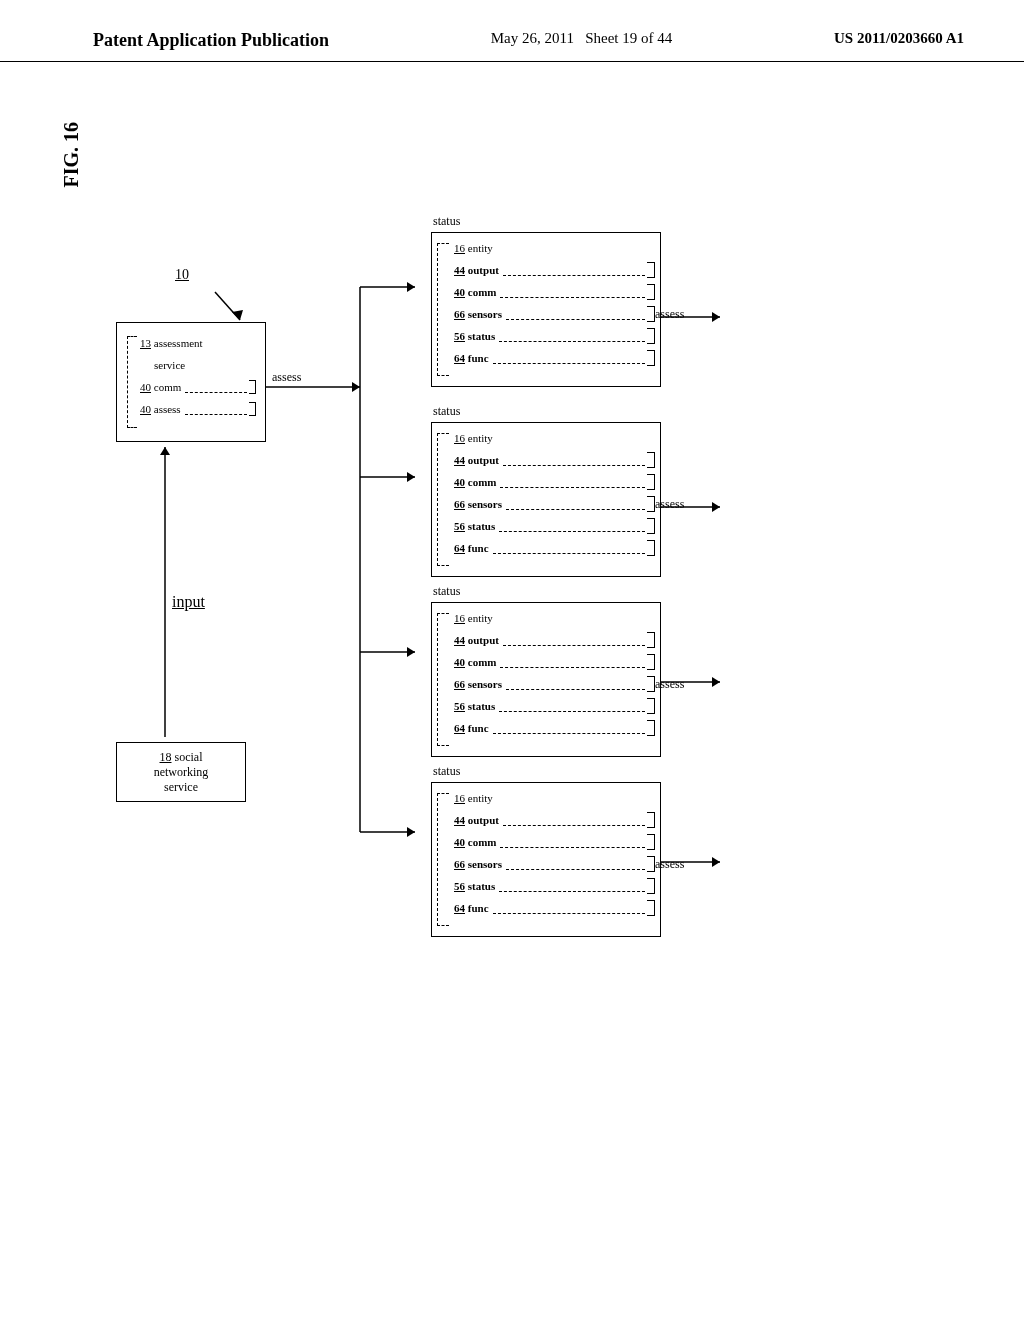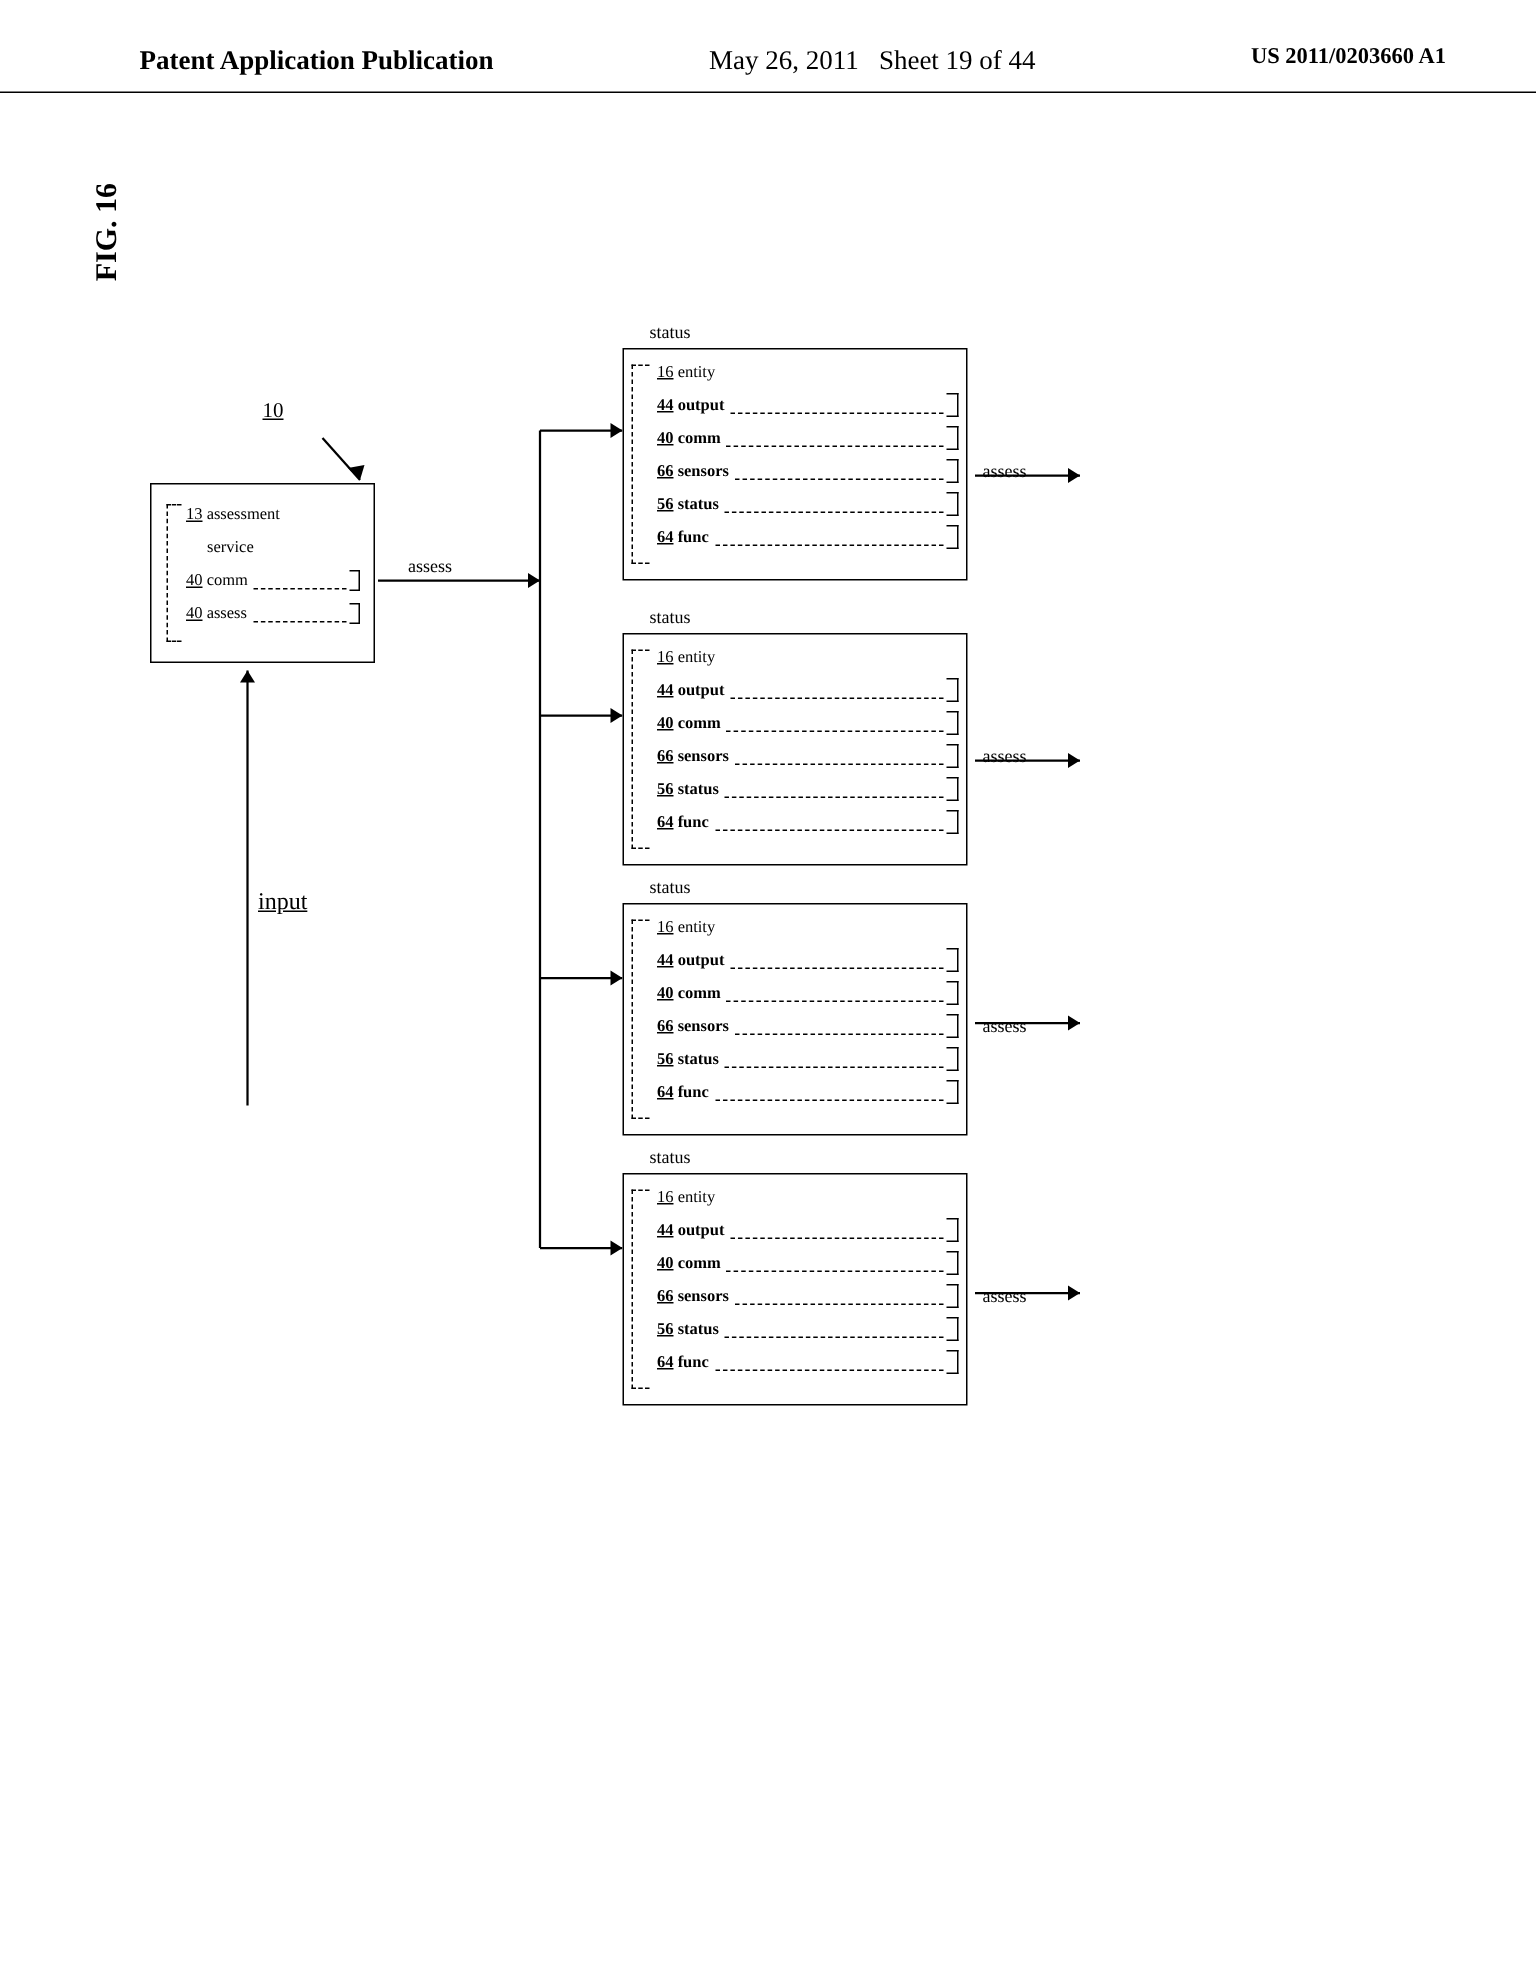--- a/index.html
+++ b/index.html
@@ -18,21 +18,21 @@
       justify-content: space-between;
       align-items: flex-start;
       padding: 30px 60px 10px 93px;
       border-bottom: 1px solid #000;
     }
     .header-left {
       font-size: 18px;
       font-weight: bold;
     }
     .header-center {
-      font-size: 18px;
+      font-size: 15px;
       text-align: center;
     }
     .header-right {
       font-size: 15px;
       font-weight: bold;
     }
 
     
     .diagram-area {
       position: relative;
@@ -50,20 +50,21 @@
       writing-mode: vertical-rl;
       text-orientation: mixed;
       transform: rotate(180deg);
     }
 
     
     .box {
       position: absolute;
       border: 1.5px solid #000;
       background: #fff;
+      margin-left: 16px;
     }
 
     
     .box-assessment {
       top: 260px;
       left: 100px;
       width: 150px;
       height: 120px;
       padding: 5px;
     }
@@ -255,20 +256,25 @@
         <div class="assess-row-dashes"></div>
         <div class="assess-row-bracket"></div>
       </div>
     </div>
   </div>
 
   <div style="position:absolute; top:308px; left:272px; font-size:12px;">
     <span>assess</span>
   </div>
 
+  <div class="box box-social">
+    <div style="font-size:12px; text-align:center;">
+      <span class="ref-underline">18</span> social<br>networking<br>service
+    </div>
+  </div>
 
   <div style="position:absolute; top:531px; left:172px; font-size:16px;text-decoration:underline;">
     <span>input</span>
   </div>
 
   <div style="position:absolute; top:170px; left:415px;">
 
     <div style="position:absolute; top:-18px; left:18px; font-size:12px;">status</div>
     <div class="box" style="width:230px; height:155px; position:relative;">
       <div class="entity-outer-bracket"></div>

